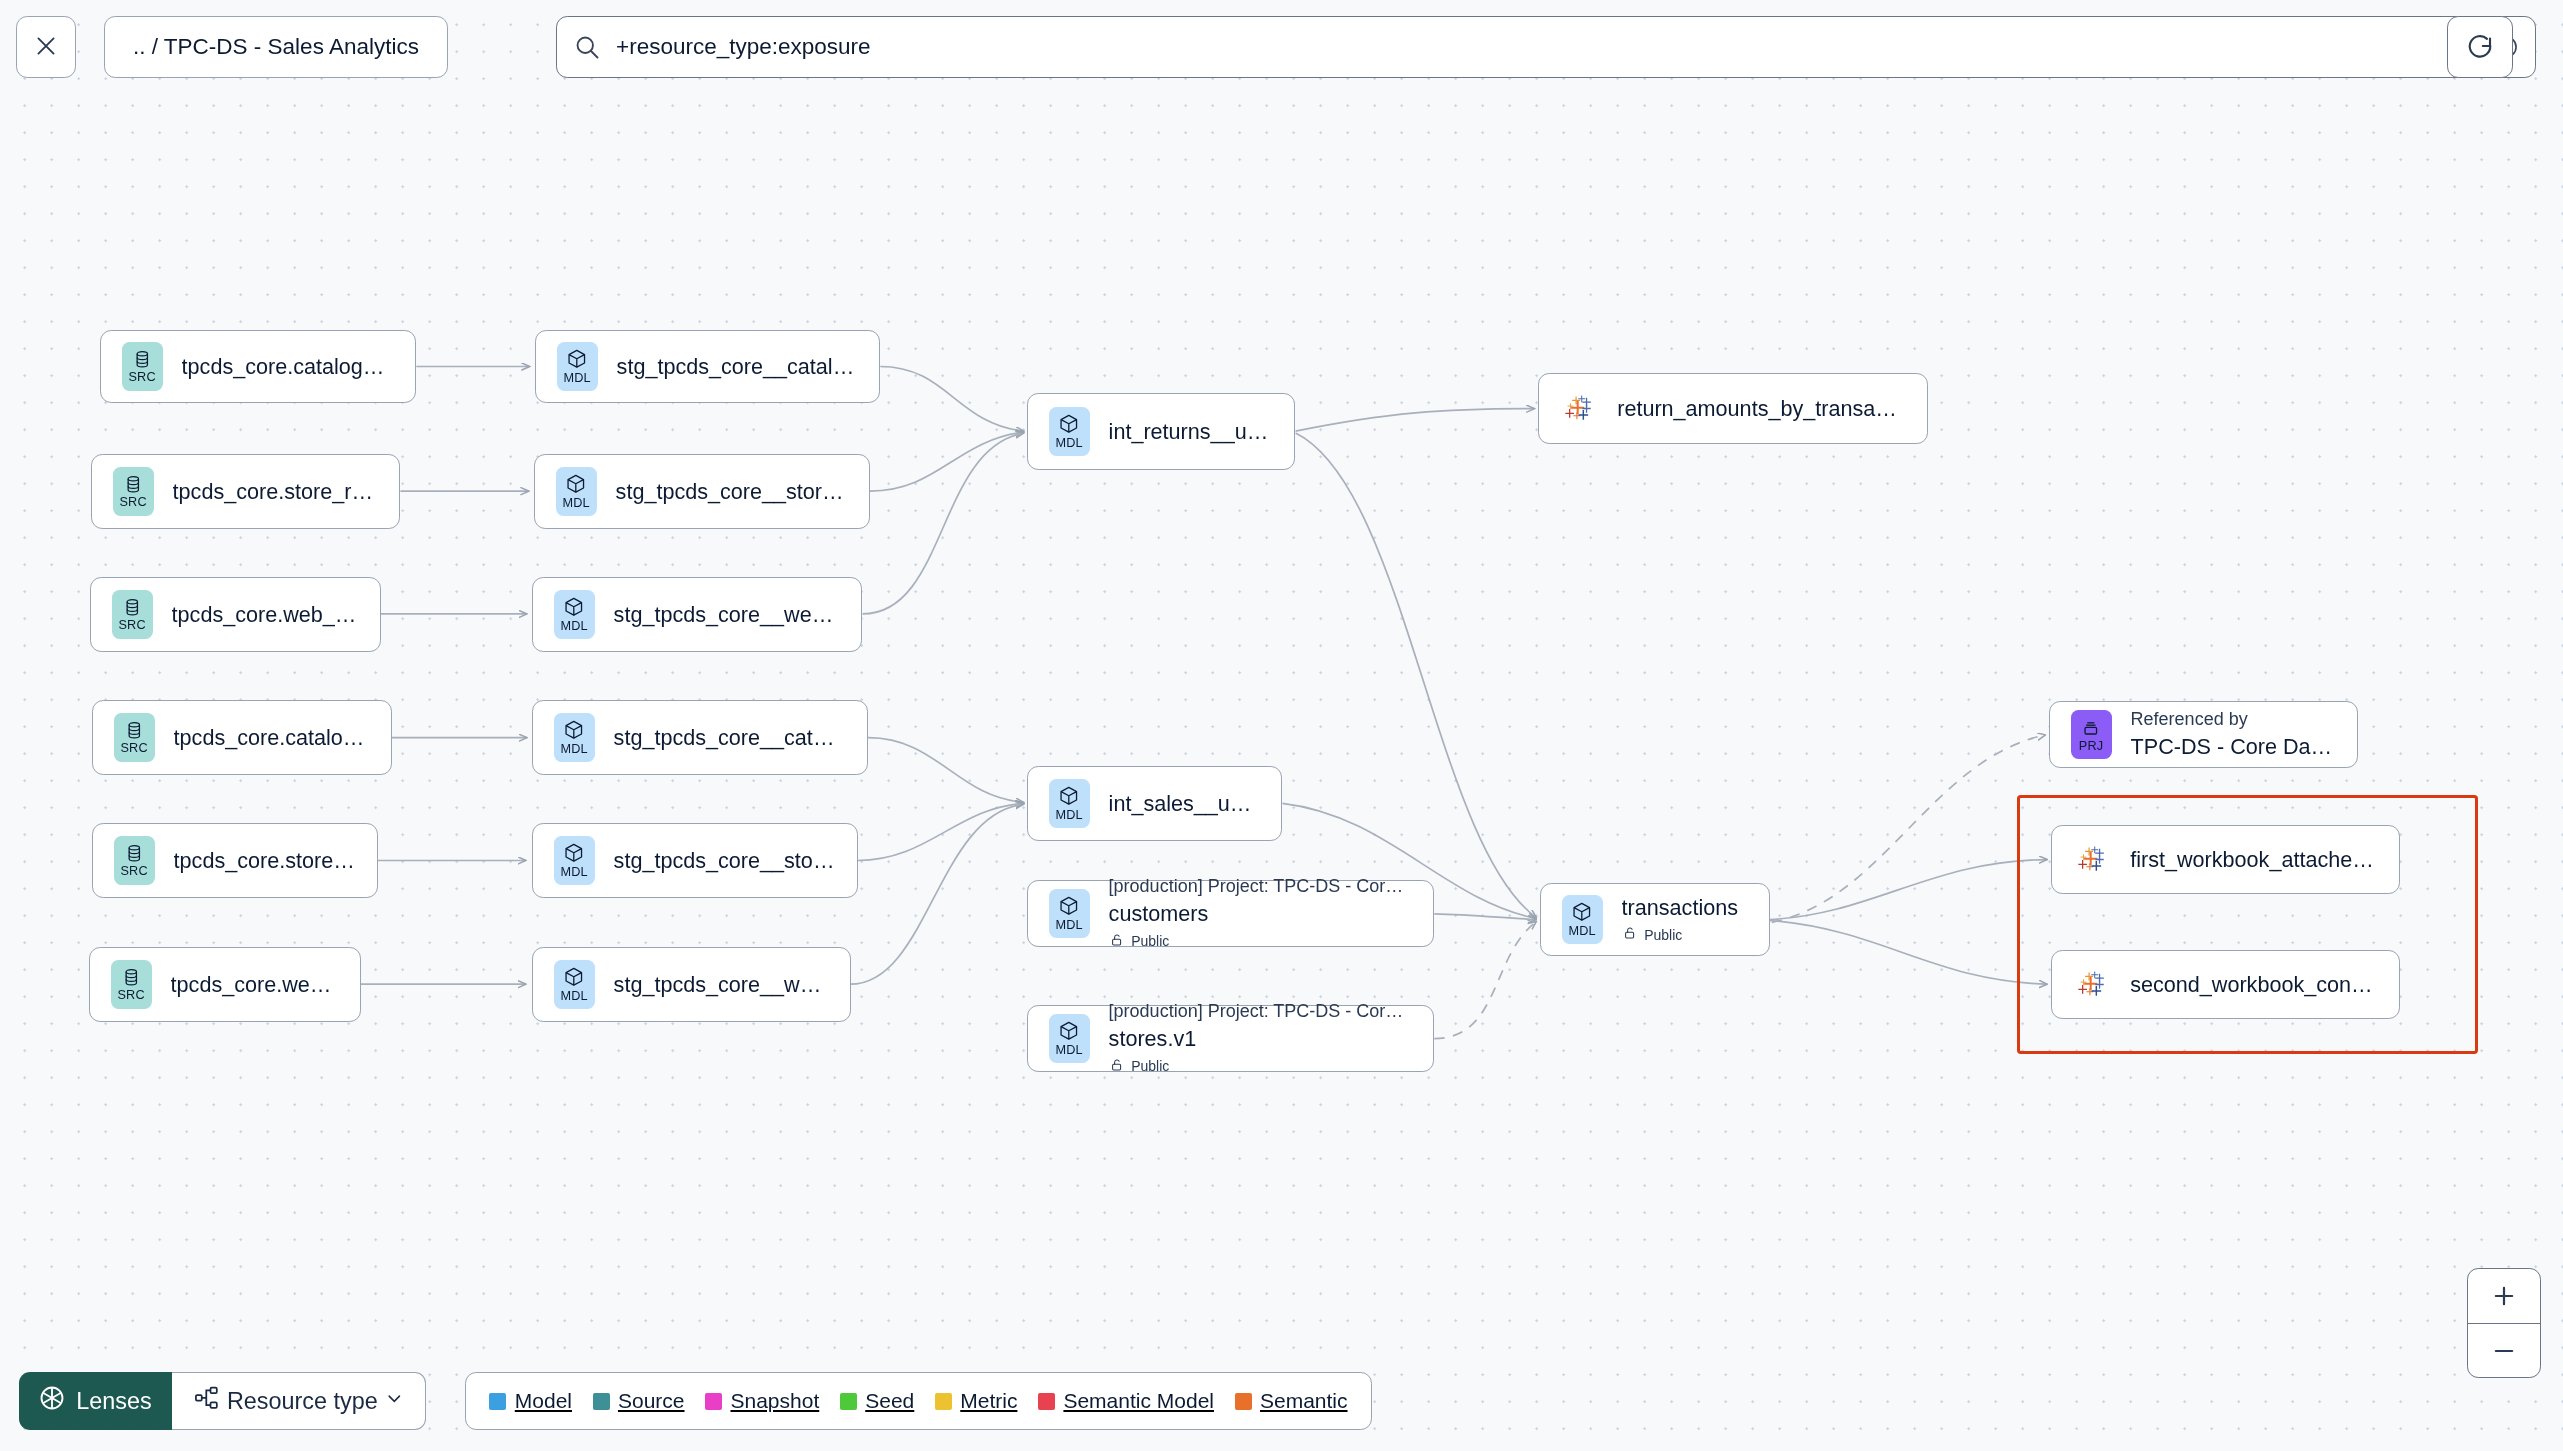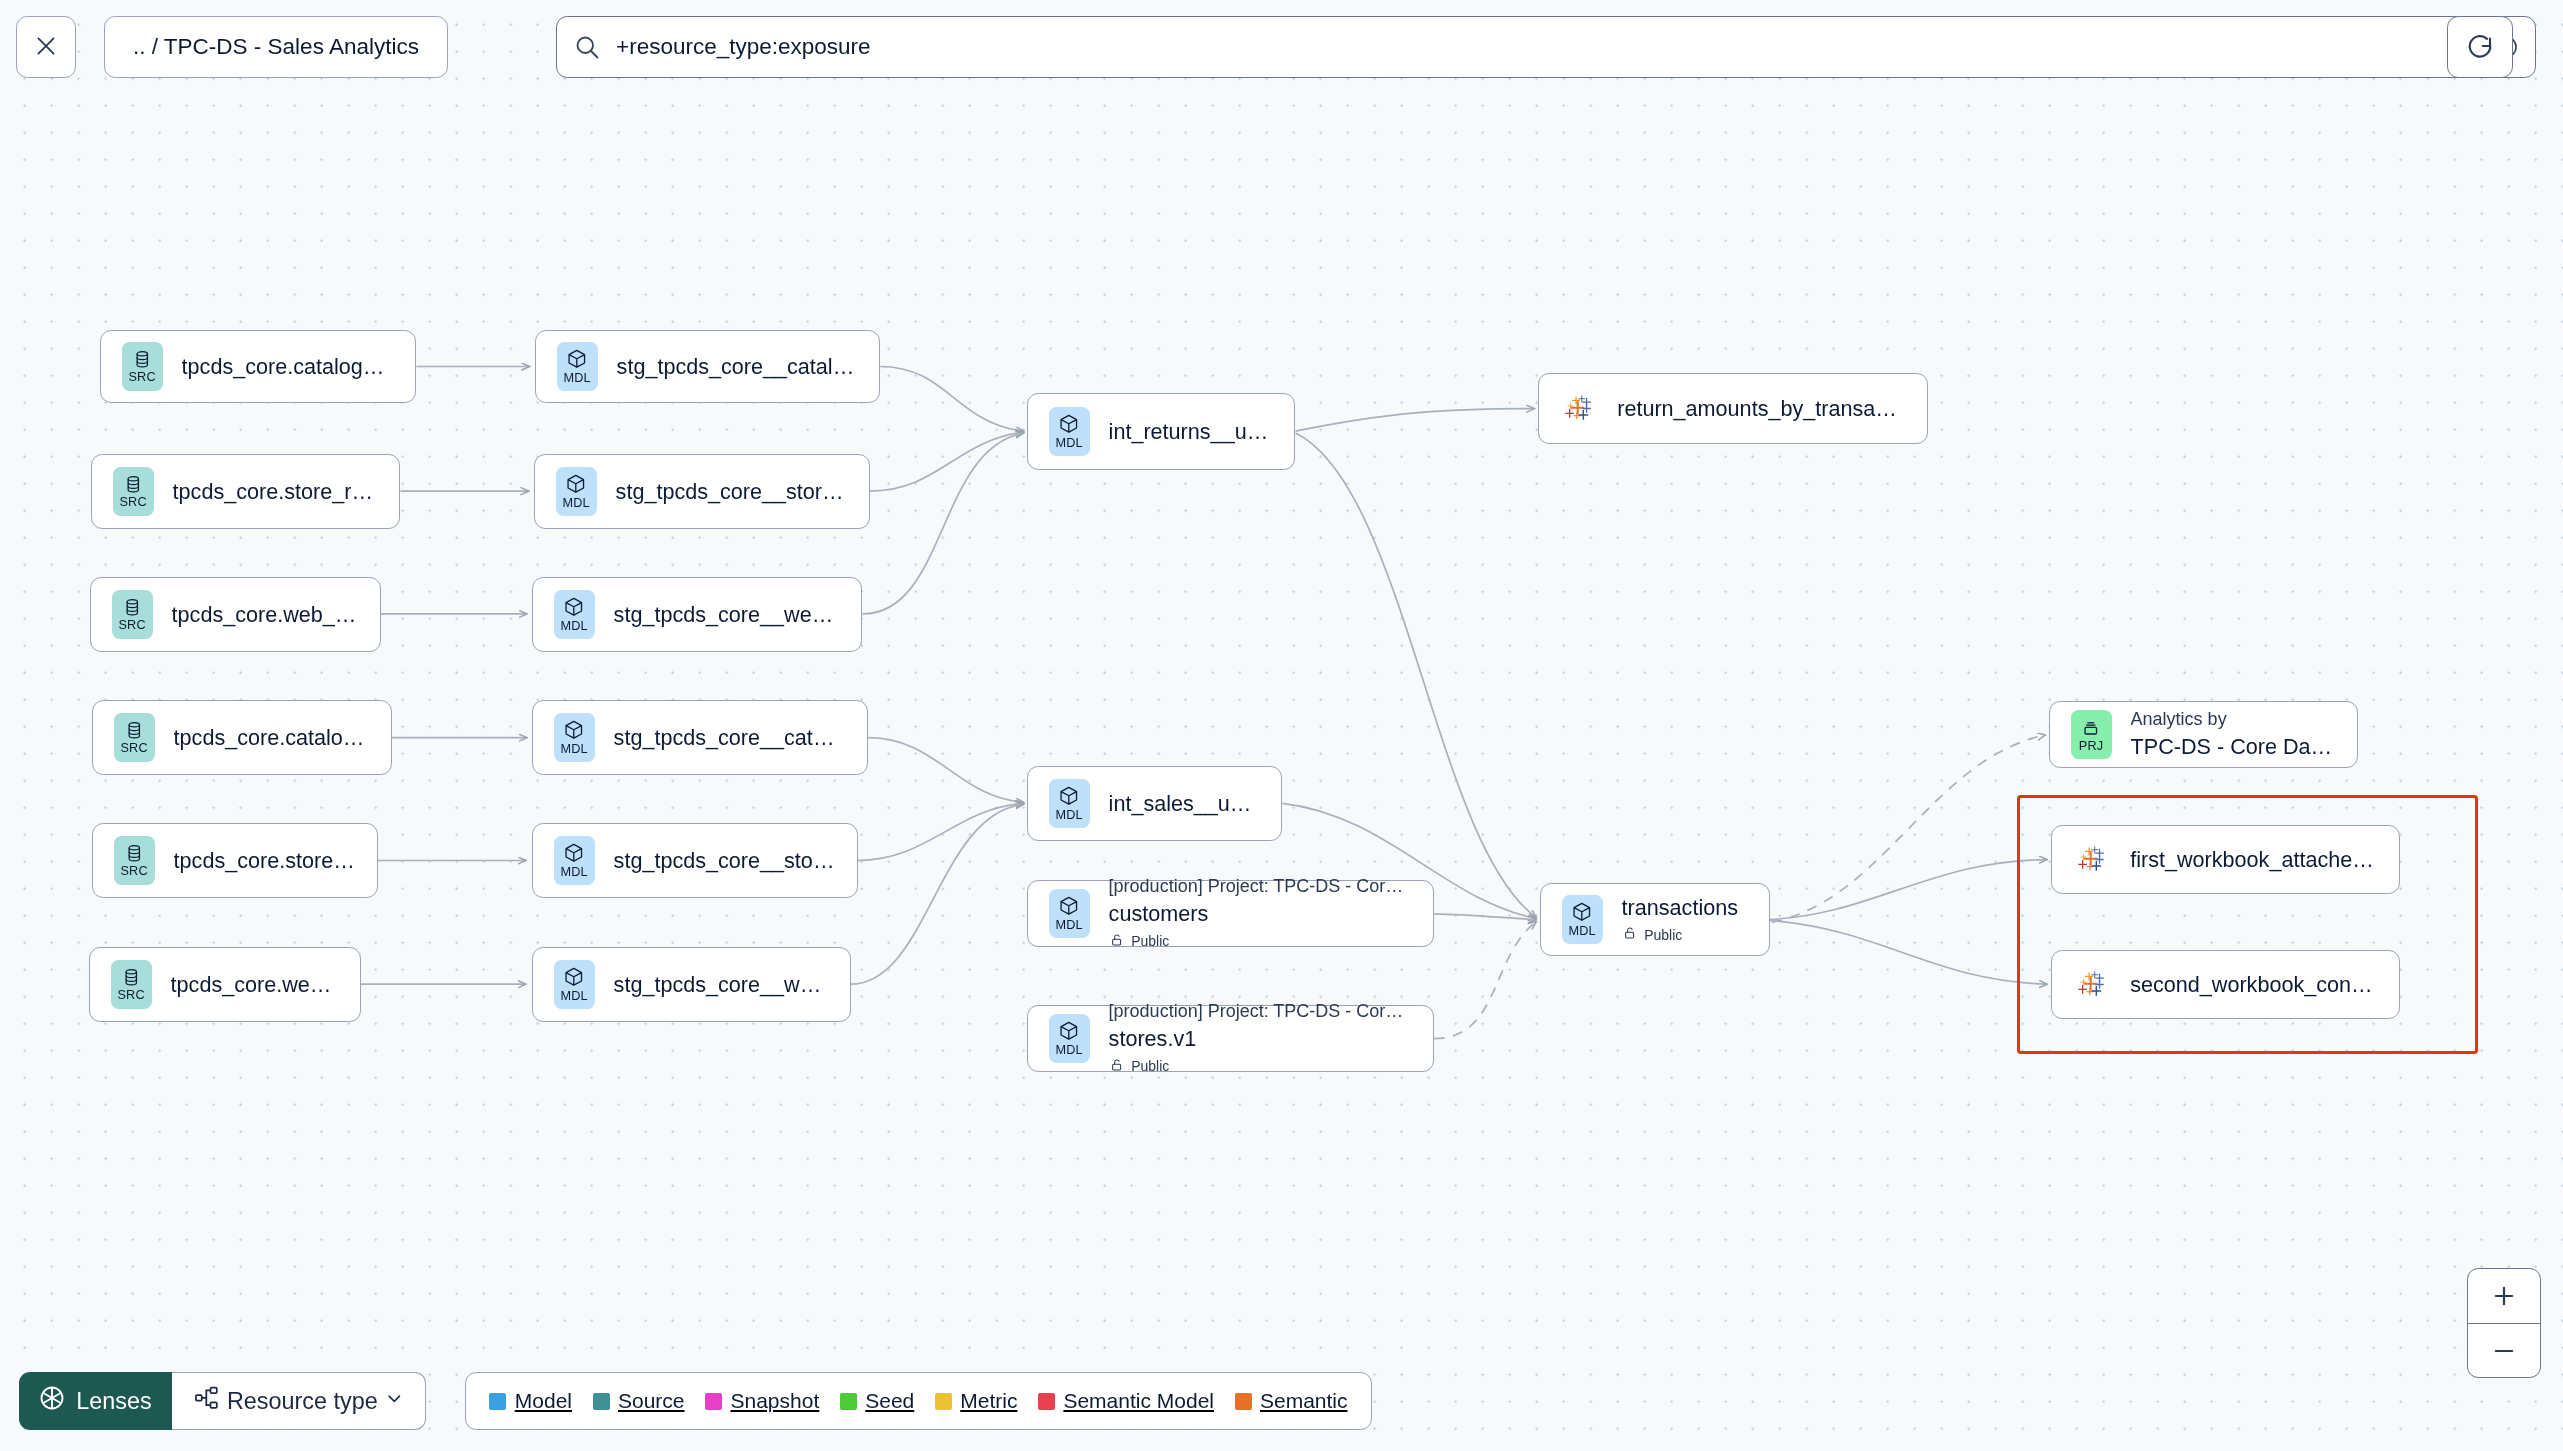--- a/index.html
+++ b/index.html
@@ -115,21 +115,21 @@
   .badge svg { display: block; }
   .badge-text {
     font-size: 12.7px;
     letter-spacing: 0.2px;
     color: #0c1b33;
     margin-top: 0.9px;
     font-family: "Liberation Sans", sans-serif;
   }
   .badge.src { background: #a8ded9; }
   .badge.mdl { background: #bfe0fb; }
-  .badge.prj { background: #86efac; }
+  .badge.prj { background: #8b5cf6; }
 
   .node-body { flex: 1 1 auto; min-width: 0; }
   .node-title {
     font-size: 21.6px;
     color: #0c1b33;
     white-space: nowrap;
     overflow: hidden;
     text-overflow: ellipsis;
   }
   .node-sub {
@@ -528,21 +528,21 @@
       <div class="node" style="left: 2049px; top: 701px; width: 309px; height: 67px;">
         <span class="badge prj">
           <svg width="21.6" height="21.6" viewBox="0 0 24 24" fill="none" stroke="#0c1b33" stroke-width="1.45" stroke-linejoin="round">
     <rect x="5.6" y="12.6" width="12.8" height="7.4" rx="1.4"></rect>
     <path d="M6.8 10.2 L17.2 10.2"></path>
     <path d="M8.1 7.6 L15.9 7.6"></path>
   </svg>
           <span class="badge-text">PRJ</span>
         </span>
         <div class="node-body">
-          <div class="node-sub">Analytics by</div>
+          <div class="node-sub">Referenced by</div>
           <div class="node-title">TPC-DS - Core Data Models</div>
         </div>
       </div>
       <div class="node" style="left: 2051px; top: 825px; width: 349px; height: 69px;">
         <span class="tableau-icon"><svg width="37" height="37" viewBox="0 0 46 38" fill="none">
             <path d="M20 4 L20 14 M15 9 L25 9" stroke="#e8962d" stroke-width="1.5" stroke-linecap="butt"></path>
             <path d="M27 2.8 L27 11.2 M22.8 7 L31.2 7" stroke="#4b6bb0" stroke-width="1.26" stroke-linecap="butt"></path>
             <path d="M33 5.6 L33 16.4 M27.6 11 L38.4 11" stroke="#4b6bb0" stroke-width="1.62" stroke-linecap="butt"></path>
             <path d="M13 12.4 L13 19.6 M9.4 16 L16.6 16" stroke="#e8962d" stroke-width="1.1" stroke-linecap="butt"></path>
             <path d="M22 9.8 L22 26.2 M13.8 18 L30.2 18" stroke="#e8702a" stroke-width="2.4599999999999995" stroke-linecap="butt"></path>

